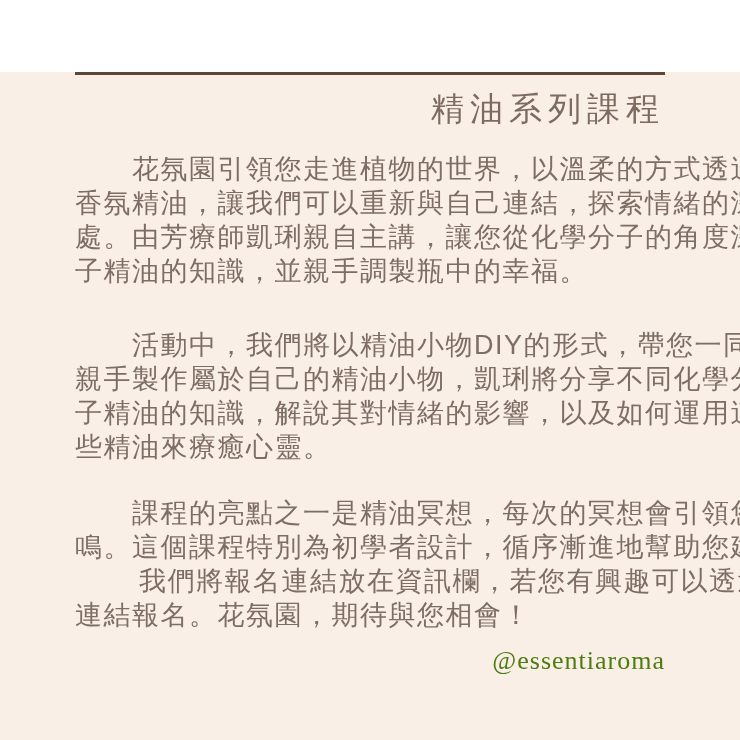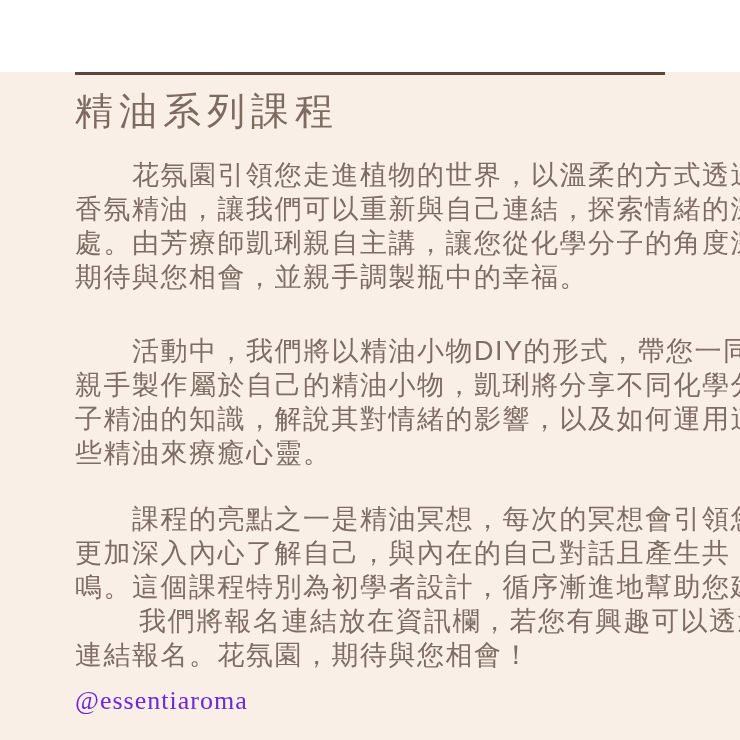--- a/index.html
+++ b/index.html
@@ -21,22 +21,22 @@
     padding: 0 75px;
   }
   .divider {
     margin-top: 72px;
     height: 3px;
     width: 100%;
     background: #5e4537;
   }
   .title {
     margin: 14px 0 0 0;
-    text-align: left;
-    font-size: 38px;
+    text-align: right;
+    font-size: 33px;
     font-weight: 400;
     letter-spacing: 6px;
     color: #7d6b61;
     line-height: 1.2;
   }
   .bodytext {
     font-size: 27px;
     line-height: 34px;
     letter-spacing: 1.5px;
     color: #7e6d64;
@@ -52,55 +52,54 @@
     white-space: nowrap;
   }
   .line.indent {
     padding-left: 57px;
   }
   .line.indent-lg {
     padding-left: 64px;
   }
   .footer {
     margin-top: 14px;
-    text-align: left;
+    text-align: right;
     font-family: "Liberation Serif", serif;
     font-size: 26px;
     letter-spacing: 1px;
-    color: #6d28d9;
+    color: #4d7c0f;
   }
 </style>
 </head>
 <body>
 
 <div class="canvas">
 
   <div class="divider"></div>
 
   <h1 class="title">精油系列課程</h1>
 
   <div class="bodytext">
 
     <div class="para para-1">
       <div class="line indent">花氛園引領您走進植物的世界，以溫柔的方式透過</div>
       <div class="line">香氛精油，讓我們可以重新與自己連結，探索情緒的深</div>
       <div class="line">處。由芳療師凱琍親自主講，讓您從化學分子的角度深</div>
-      <div class="line">期待與您相會，並親手調製瓶中的幸福。</div>
+      <div class="line">子精油的知識，並親手調製瓶中的幸福。</div>
     </div>
 
     <div class="para para-2">
       <div class="line indent">活動中，我們將以精油小物DIY的形式，帶您一同</div>
       <div class="line">親手製作屬於自己的精油小物，凱琍將分享不同化學分</div>
       <div class="line">子精油的知識，解說其對情緒的影響，以及如何運用這</div>
       <div class="line">些精油來療癒心靈。</div>
     </div>
 
     <div class="para para-3">
       <div class="line indent">課程的亮點之一是精油冥想，每次的冥想會引領您</div>
-      <div class="line">更加深入內心了解自己，與內在的自己對話且產生共</div>
       <div class="line">鳴。這個課程特別為初學者設計，循序漸進地幫助您建</div>
     </div>
 
     <div class="para para-4">
       <div class="line indent-lg">我們將報名連結放在資訊欄，若您有興趣可以透過</div>
       <div class="line">連結報名。花氛園，期待與您相會！</div>
     </div>
 
   </div>
 

